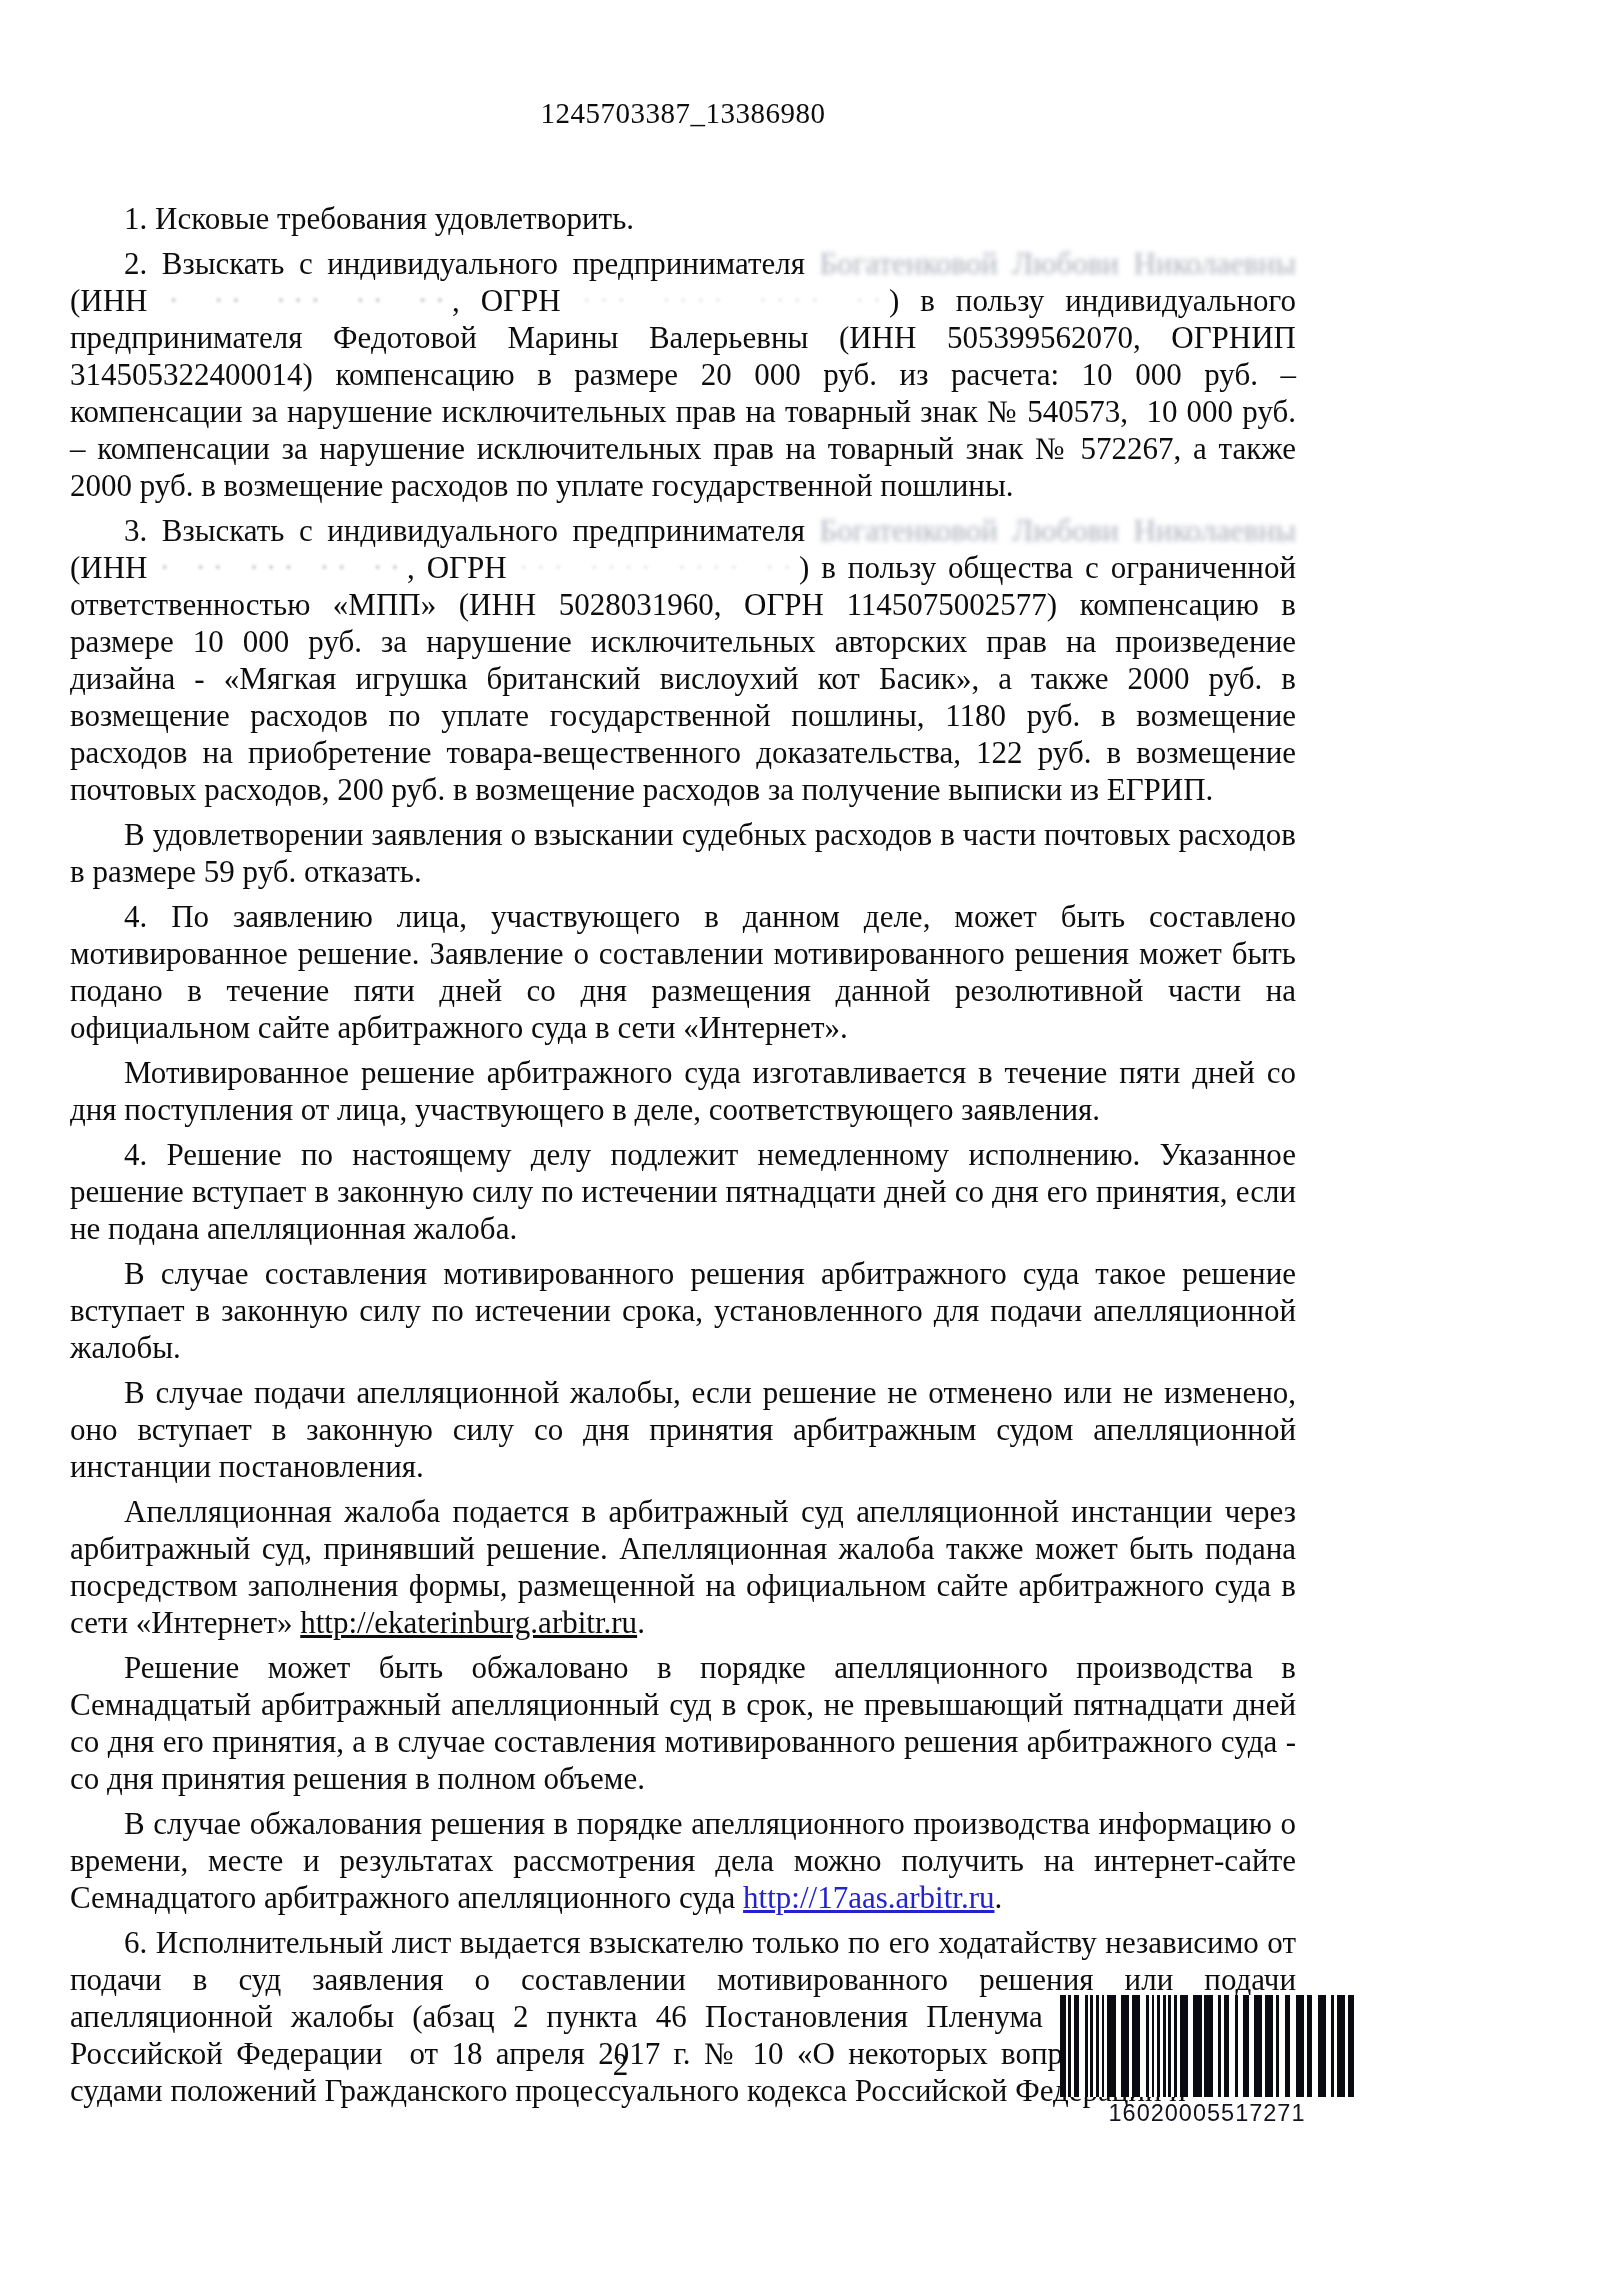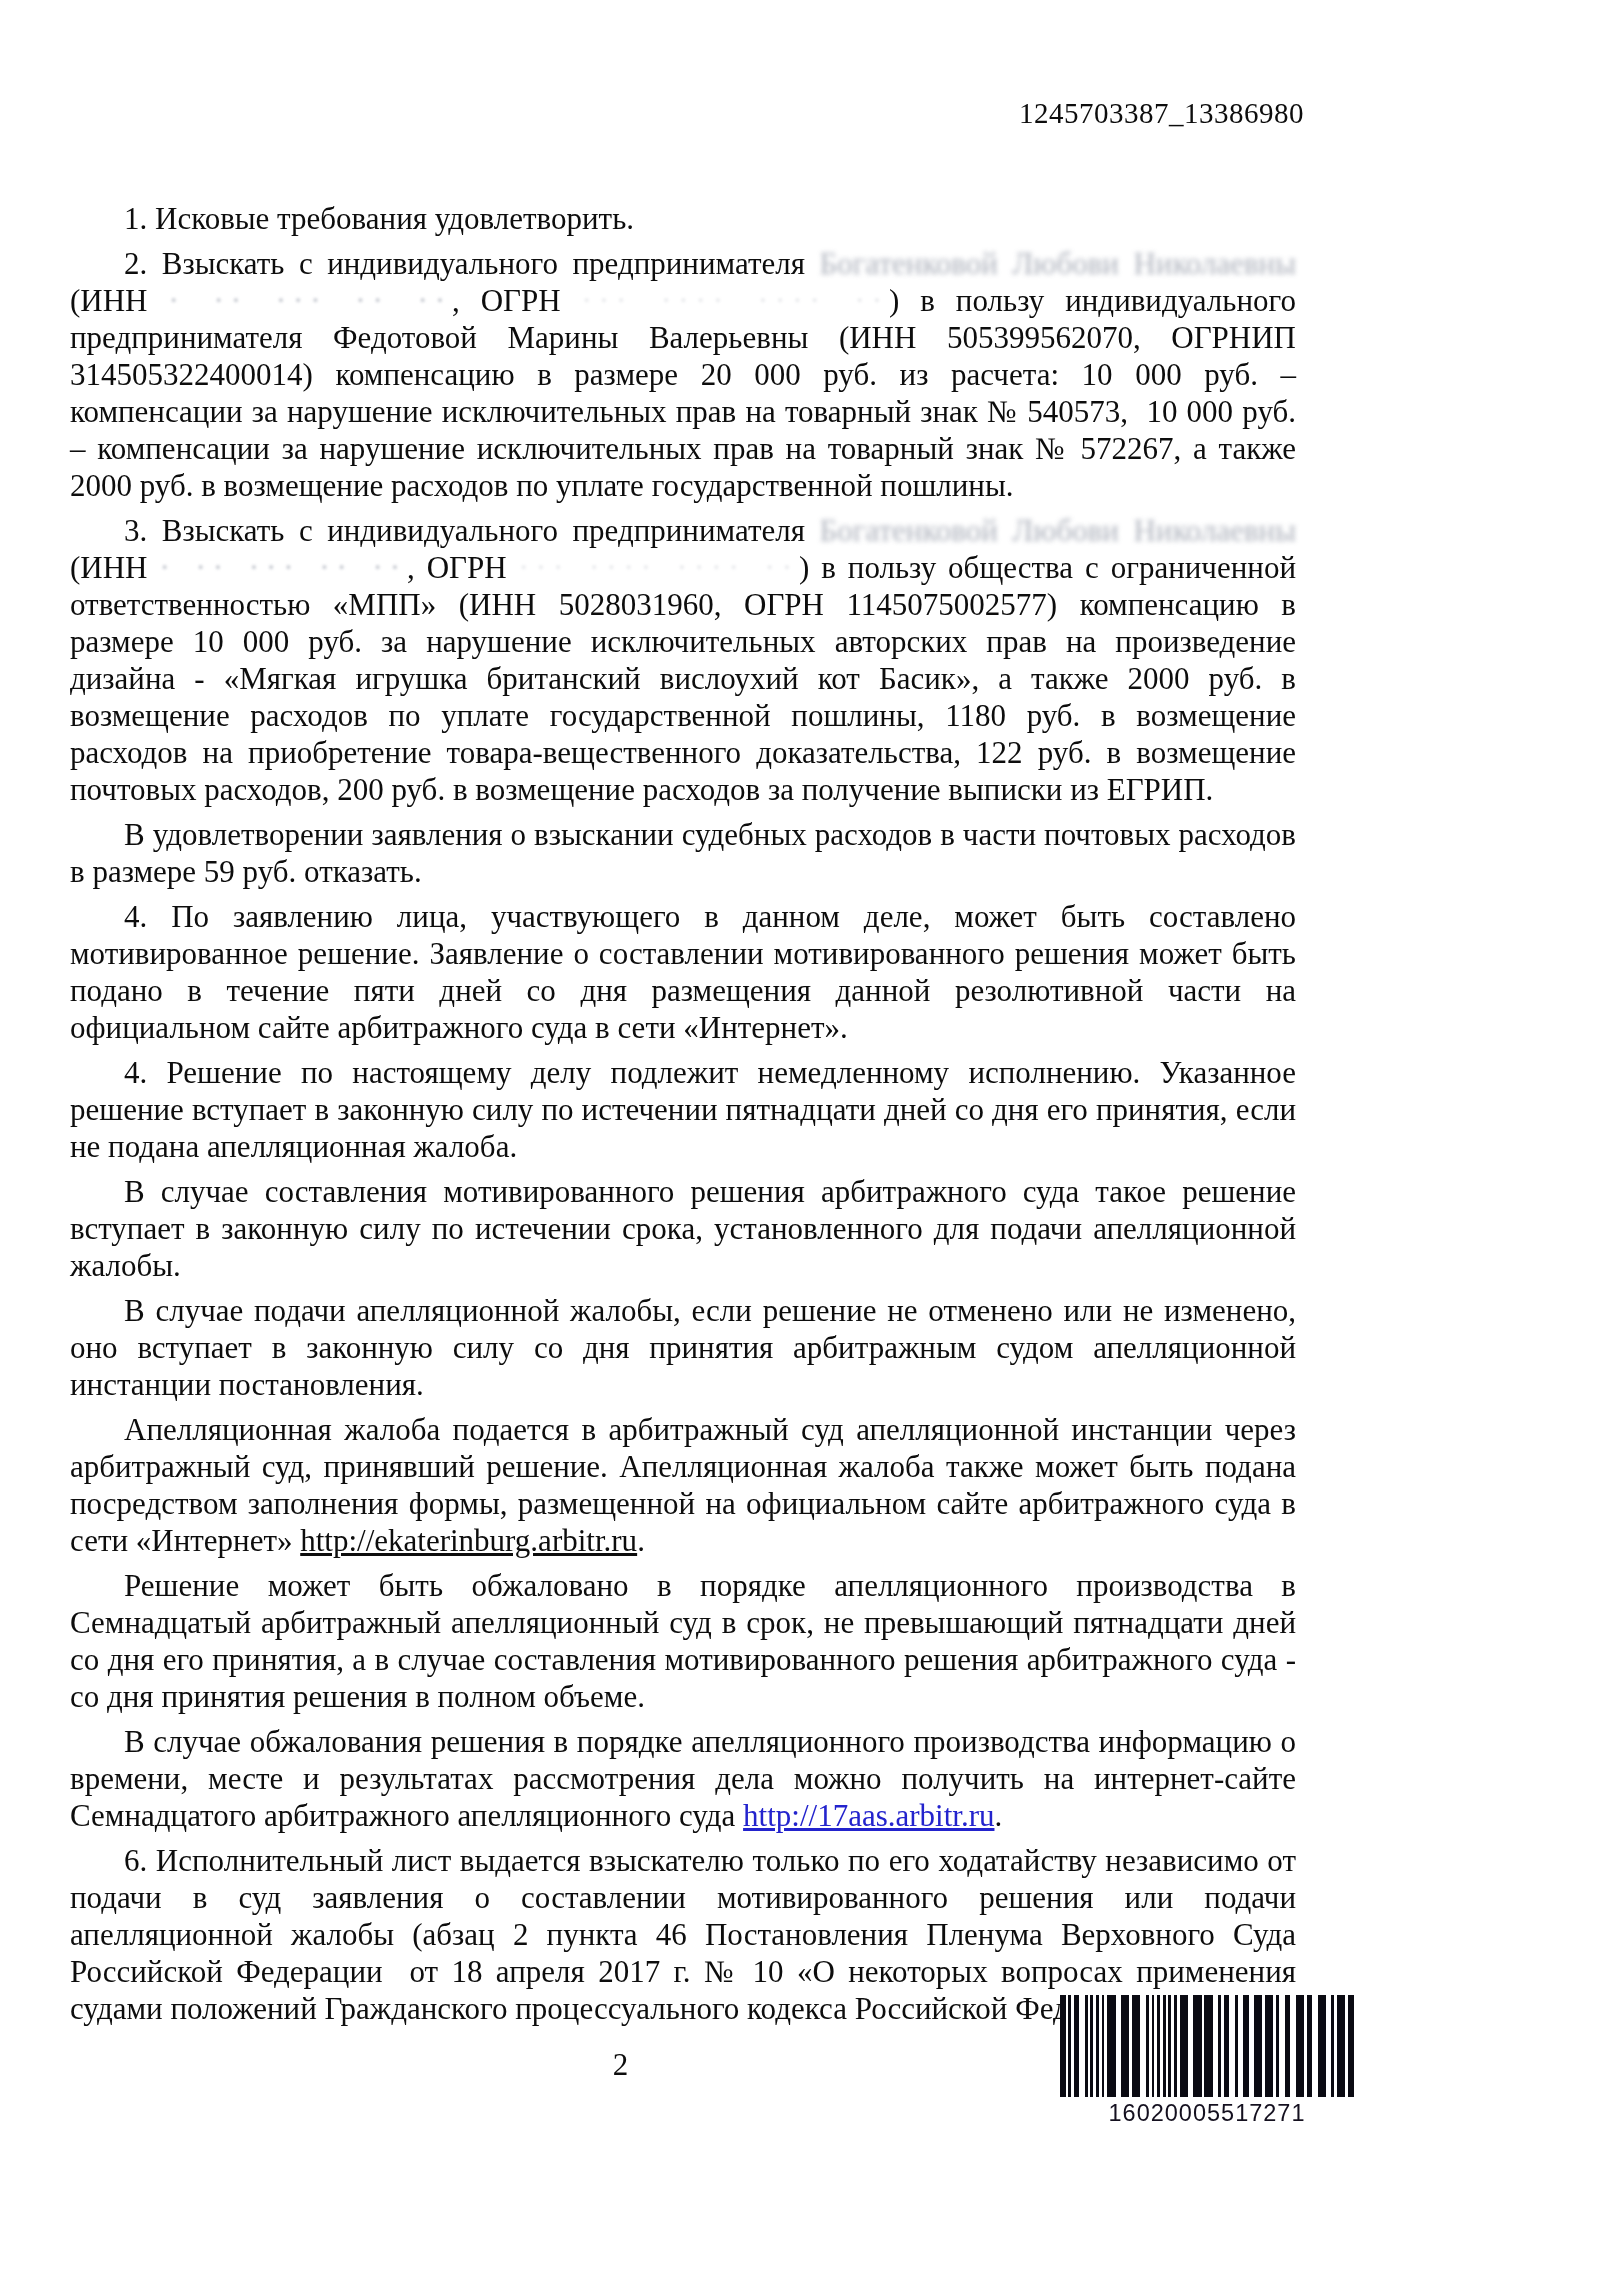--- a/index.html
+++ b/index.html
@@ -7,21 +7,21 @@
     position:relative;
     width:1620px;height:2293px;
     margin:0 auto;
     background:#ffffff;
     font-family:"Liberation Serif","DejaVu Serif",serif;
     color:#0d0d0d;
     overflow:hidden;
   }
   .doc-header{
     position:absolute;top:96px;left:62px;width:1242px;
-    text-align:right;font-size:29px;line-height:35px;
+    text-align:center;font-size:29px;line-height:35px;
     letter-spacing:0.5px;
   }
   .doc-body{
     position:absolute;top:192px;left:62px;width:1242px;
     font-size:31px;line-height:37px;
     text-align:justify;text-justify:inter-word;
   }
   p.para{margin:8px;text-indent:54px;}
   .seg{white-space:pre-wrap;}
   .redacted{
@@ -70,20 +70,21 @@
     <p class="para"><span class="seg">1. Исковые требования удовлетворить.</span></p>
 
     <p class="para"><span class="seg">2. Взыскать с индивидуального предпринимателя </span><span class="seg redacted">Богатенковой Любови Николаевны</span><span class="seg"> (ИНН </span><span class="seg redacted redacted-dots">· ·· ··· ·· ··</span><span class="seg">, ОГРН </span><span class="seg redacted redacted-dots redacted-faint">··· ···· ···· ··</span><span class="seg">) в пользу индивидуального предпринимателя Федотовой Марины Валерьевны (ИНН 505399562070, ОГРНИП 314505322400014) компенсацию в размере 20 000 руб. из расчета: 10 000 руб. – компенсации за нарушение исключительных прав на товарный знак № 540573,  10 000 руб. – компенсации за нарушение исключительных прав на товарный знак № 572267, а также 2000 руб. в возмещение расходов по уплате государственной пошлины.</span></p>
 
     <p class="para"><span class="seg">3. Взыскать с индивидуального предпринимателя </span><span class="seg redacted">Богатенковой Любови Николаевны</span><span class="seg"> (ИНН </span><span class="seg redacted redacted-dots">· ·· ··· ·· ··</span><span class="seg">, ОГРН </span><span class="seg redacted redacted-dots redacted-faint">··· ···· ···· ··</span><span class="seg">) в пользу общества с ограниченной ответственностью «МПП» (ИНН 5028031960, ОГРН 1145075002577) компенсацию в размере 10 000 руб. за нарушение исключительных авторских прав на произведение дизайна - «Мягкая игрушка британский вислоухий кот Басик», а также 2000 руб. в возмещение расходов по уплате государственной пошлины, 1180 руб. в возмещение расходов на приобретение товара-вещественного доказательства, 122 руб. в возмещение почтовых расходов, 200 руб. в возмещение расходов за получение выписки из ЕГРИП.</span></p>
 
     <p class="para"><span class="seg">В удовлетворении заявления о взыскании судебных расходов в части почтовых расходов в размере 59 руб. отказать.</span></p>
 
     <p class="para"><span class="seg">4. По заявлению лица, участвующего в данном деле, может быть составлено мотивированное решение. Заявление о составлении мотивированного решения может быть подано в течение пяти дней со дня размещения данной резолютивной части на официальном сайте арбитражного суда в сети «Интернет».</span></p>
 
+    <p class="para"><span class="seg">Мотивированное решение арбитражного суда изготавливается в течение пяти дней со дня поступления от лица, участвующего в деле, соответствующего заявления.</span></p>
 
     <p class="para"><span class="seg">4. Решение по настоящему делу подлежит немедленному исполнению. Указанное решение вступает в законную силу по истечении пятнадцати дней со дня его принятия, если не подана апелляционная жалоба.</span></p>
 
     <p class="para"><span class="seg">В случае составления мотивированного решения арбитражного суда такое решение вступает в законную силу по истечении срока, установленного для подачи апелляционной жалобы.</span></p>
 
     <p class="para"><span class="seg">В случае подачи апелляционной жалобы, если решение не отменено или не изменено, оно вступает в законную силу со дня принятия арбитражным судом апелляционной инстанции постановления.</span></p>
 
     <p class="para"><span class="seg">Апелляционная жалоба подается в арбитражный суд апелляционной инстанции через арбитражный суд, принявший решение. Апелляционная жалоба также может быть подана посредством заполнения формы, размещенной на официальном сайте арбитражного суда в сети «Интернет» </span><a class="doc-link">http://ekaterinburg.arbitr.ru</a><span class="seg">.</span></p>
 
     <p class="para"><span class="seg">Решение может быть обжаловано в порядке апелляционного производства в Семнадцатый арбитражный апелляционный суд в срок, не превышающий пятнадцати дней со дня его принятия, а в случае составления мотивированного решения арбитражного суда - со дня принятия решения в полном объеме.</span></p>

